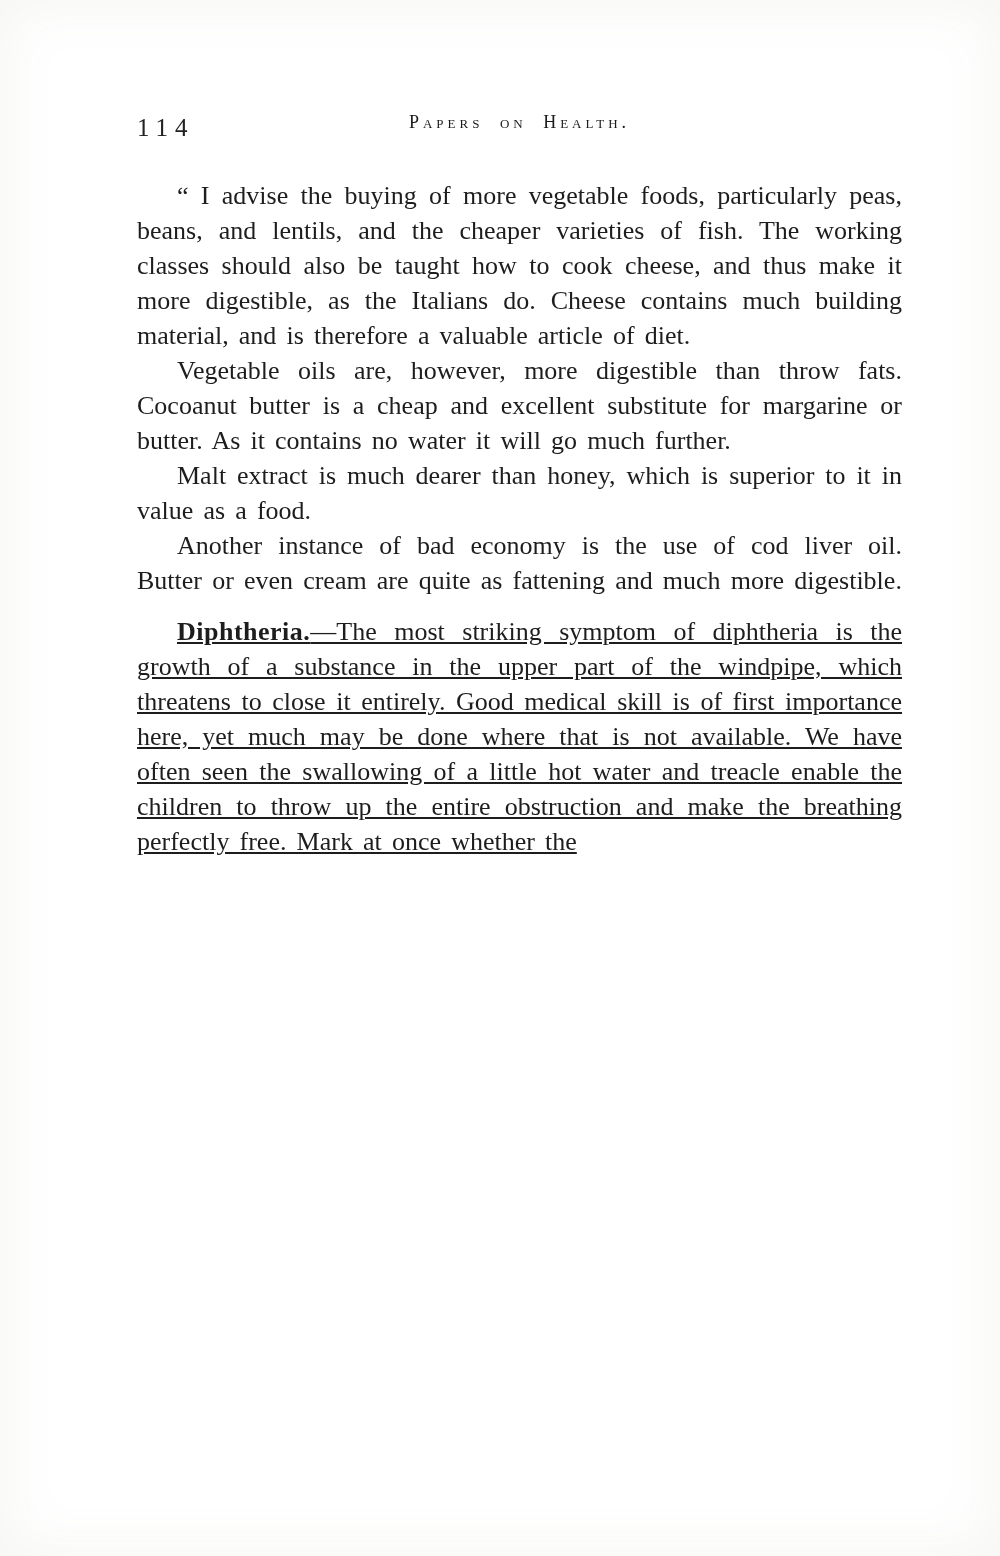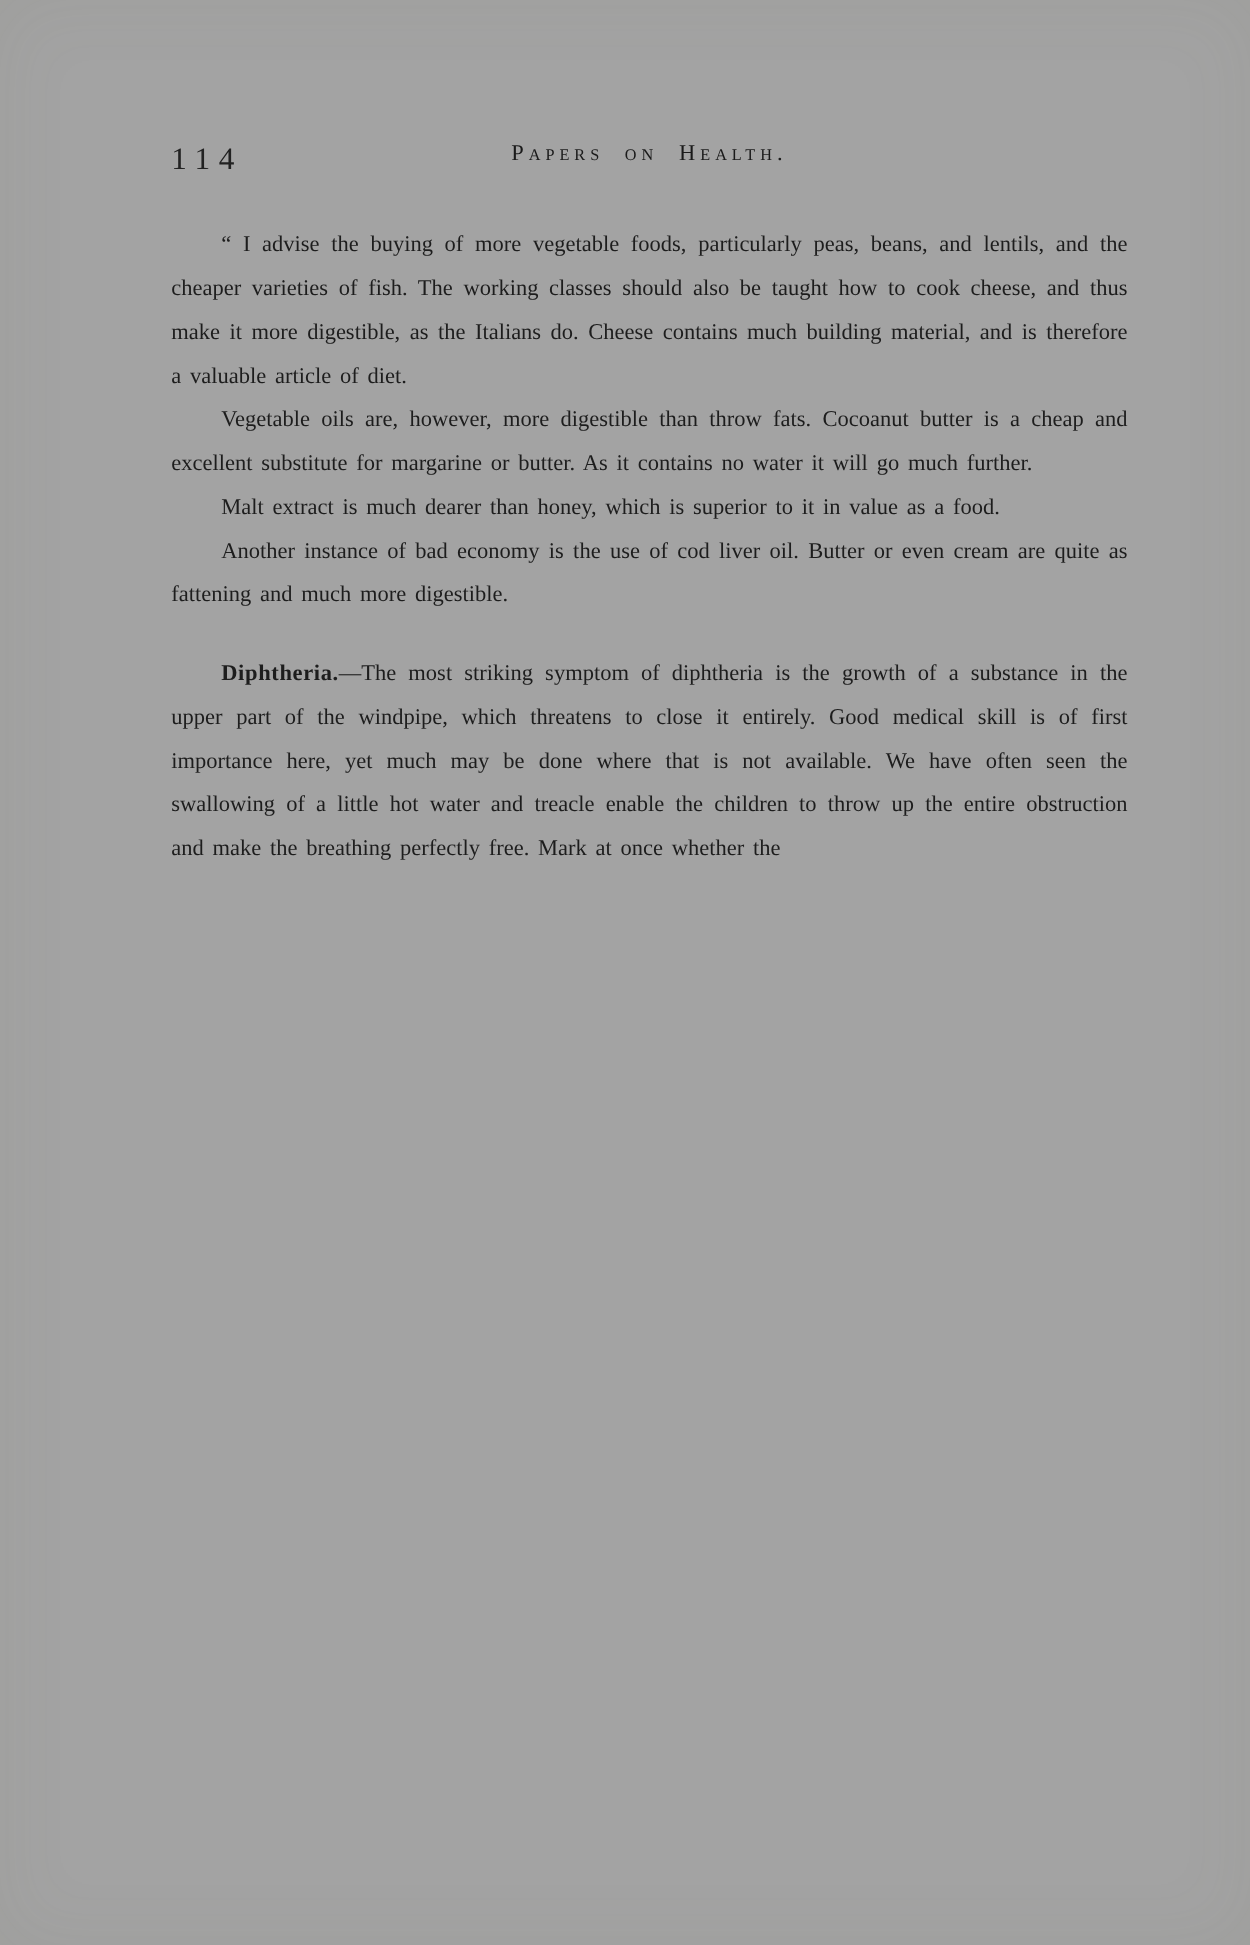--- a/index.html
+++ b/index.html
@@ -5,21 +5,21 @@
   html, body {
     margin: 0;
     padding: 0;
     background: #e9e7e2;
   }
   .page {
     position: relative;
     width: 1000px;
     height: 1556px;
     margin: 0 auto;
-    background: #a3a3a3;
+    background: #ffffff;
     box-shadow: inset 0 0 60px rgba(120,110,90,0.08);
     color: #1c1c1c;
     font-family: "Liberation Serif", "DejaVu Serif", serif;
     overflow: hidden;
   }
   .page-header {
     position: absolute;
     top: 112px;
     left: 137px;
     right: 98px;
@@ -46,29 +46,30 @@
     color: #1a1a1a;
   }
   .page-body {
     position: absolute;
     top: 178px;
     left: 137px;
     right: 98px;
   }
   .page-body p {
     margin: 0;
-    font-size: 18px;
+    font-size: 26px;
     line-height: 35px;
     text-align: justify;
     text-indent: 40px;
     word-spacing: 0.14em;
     color: #1d1d1d;
   }
   .page-body p.section-start {
-    margin-top: 28px;
+    margin-top: 16px;
+    text-decoration: underline;
   }
   .section-heading {
     font-weight: bold;
     letter-spacing: 0.5px;
   }
 </style>
 </head>
 <body>
 
 <div class="page">

